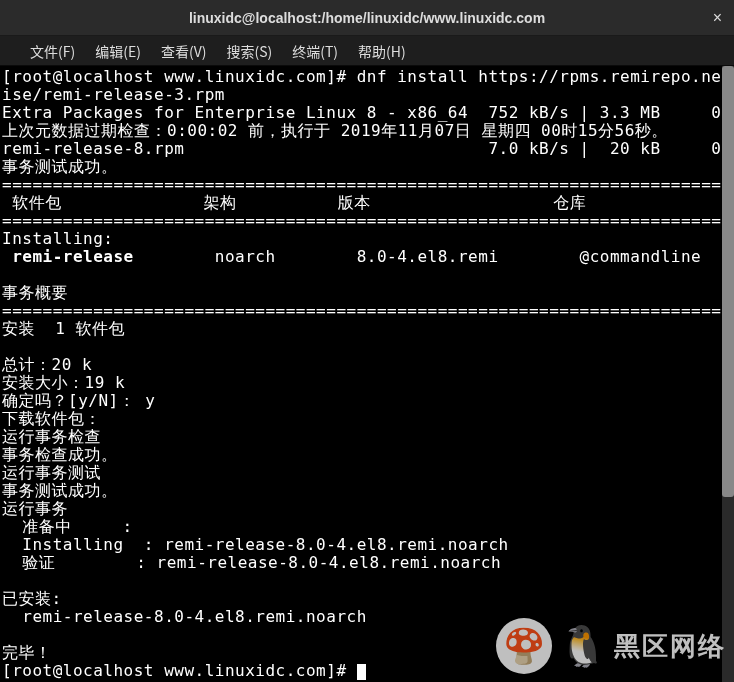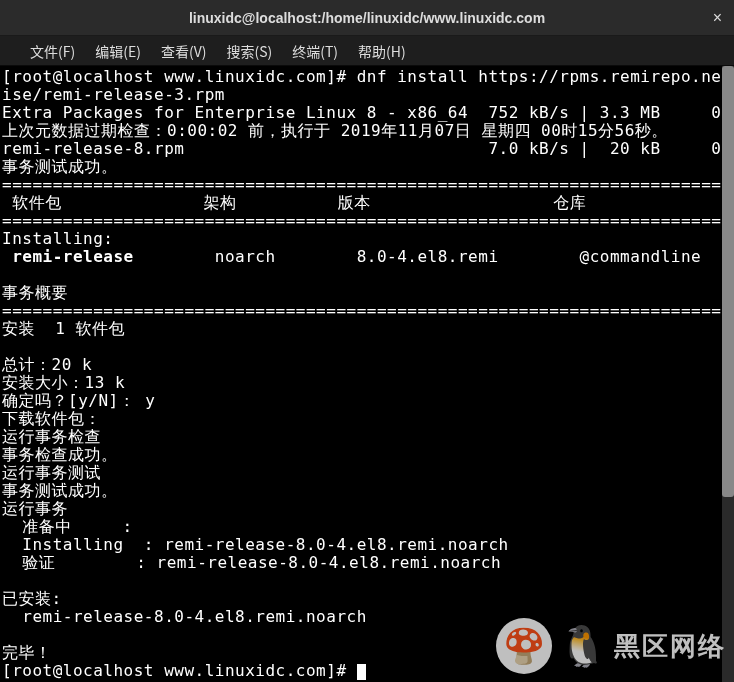--- a/index.html
+++ b/index.html
@@ -167,21 +167,21 @@
 <span> 软件包              架构          版本                  仓库               大小</span>
 <span>================================================================================</span>
 <span>Installing:</span>
 <span> </span><span class="bold">remi-release</span><span>        noarch        8.0-4.el8.remi        @commandline         20 k</span>
 <span></span>
 <span>事务概要</span>
 <span>================================================================================</span>
 <span>安装  1 软件包</span>
 <span></span>
 <span>总计：20 k</span>
-<span>安装大小：13 k</span>
+<span>安装大小：19 k</span>
 <span>确定吗？[y/N]： y</span>
 <span>下载软件包：</span>
 <span>运行事务检查</span>
 <span>事务检查成功。</span>
 <span>运行事务测试</span>
 <span>事务测试成功。</span>
 <span>运行事务</span>
 <span>  准备中     :                                                            1/1</span>
 <span>  Installing  : remi-release-8.0-4.el8.remi.noarch                         1/1</span>
 <span>  验证        : remi-release-8.0-4.el8.remi.noarch                         1/1</span>

